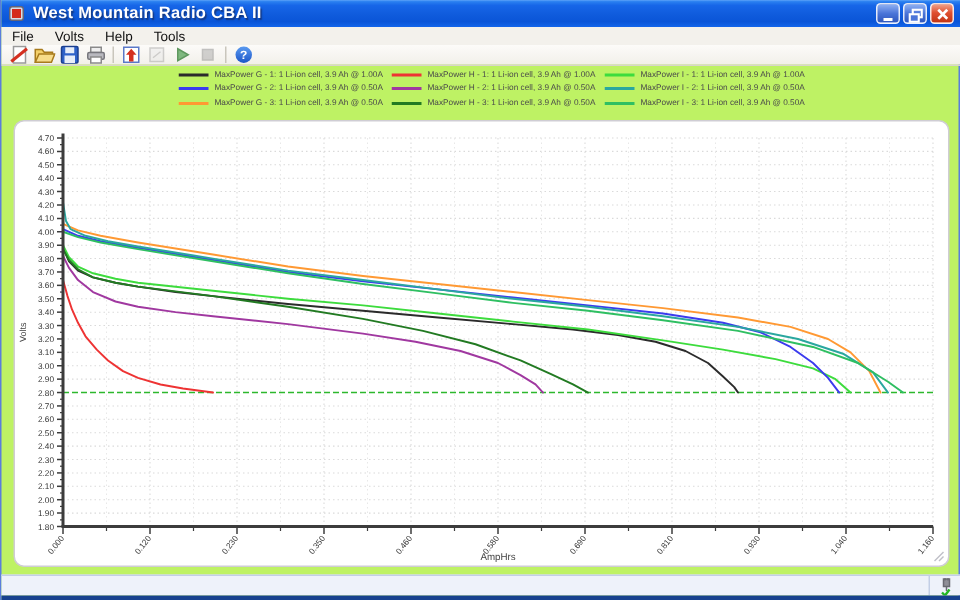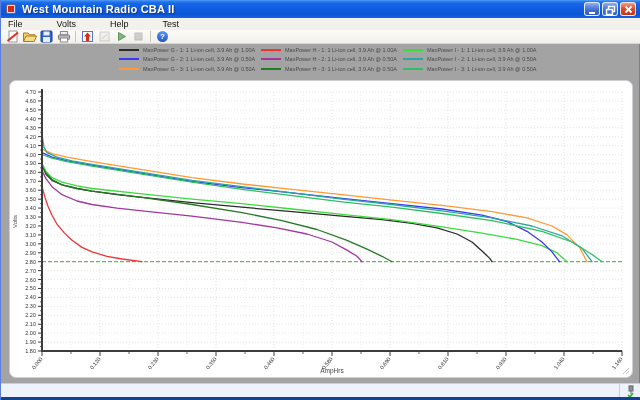--- a/index.html
+++ b/index.html
@@ -1,38 +1,38 @@
 <!DOCTYPE html>
 <html><head>
 <meta charset="utf-8">
 <style>
   * { margin:0; padding:0; box-sizing:border-box; }
   html,body { width:640px; height:400px; overflow:hidden; }
   body { font-family:"Liberation Sans", sans-serif; background:#e7e5eb; }
-  #window { position:relative; width:640px; height:400px; background:#a3a3a3;
+  #window { position:relative; width:640px; height:400px; background:#bef264;
             border-left:1px solid #5a7edc; border-right:1px solid #5a7edc;padding-left:20px; }
 
   
   .titlebar { position:absolute; left:0; top:0; width:640px; height:18px;
     background:linear-gradient(180deg,#5ea3f8 0%,#2a80f0 6%,#1766e8 20%,#0f5bdc 55%,#0a55d8 80%,#1365ea 100%);
     display:flex; align-items:center; }
   .app-icon { width:12px; height:12px; margin:0 4px 0 5px; position:relative; flex:0 0 auto; }
   .app-icon .ic1 { position:absolute; left:0; top:1px; width:10px; height:10px; background:#d8dce6; border:1px solid #667; border-radius:2px; }
   .app-icon .ic2 { position:absolute; left:2px; top:3px; width:6px; height:6px; background:#d42a1c; }
   .title-text { color:#fff; font-size:11px; font-weight:bold; letter-spacing:.2px;
     text-shadow:1px 1px 1px #14367e; flex:1 1 auto; white-space:nowrap; }
   .winbtns { display:flex; gap:2px; margin-right:5px; }
   .winbtn { width:16px; height:14px; border-radius:3px; border:1px solid rgba(255,255,255,.85);
     background:linear-gradient(180deg,#8fb0f2 0%,#4a74d8 50%,#2f57bd 100%); position:relative; }
   .winbtn.close { background:linear-gradient(180deg,#f0a088 0%,#e05030 45%,#c23414 100%); }
   .winbtn svg { position:absolute; left:0; top:0; }
 
   
   .menubar { position:absolute; left:0; top:18px; width:640px; height:12px; background:#f3f1ec;
-    display:flex; align-items:center; font-size:9px; color:#111;gap:20px; }
+    display:flex; align-items:center; font-size:9px; color:#111; }
   .menu-item { padding:0 7px; height:12px; line-height:12px; }
 
   
   .toolbar { position:absolute; left:0; top:30px; width:640px; height:14px;
     background:linear-gradient(180deg,#fcfbf9 0%,#f2f0ea 100%); border-bottom:1px solid #d9d6cc;
     display:flex; align-items:center; padding-left:3px; }
   .tbtn { width:17px; height:13px; display:flex; align-items:center; justify-content:center; }
   .tbtn.disabled { opacity:.45; }
   .tsep { width:1px; height:11px; background:#c9c6bc; margin:0 3px; }
   .help-circle { width:11px; height:11px; border-radius:50%; background:linear-gradient(180deg,#5a9af0,#1c56c8);
@@ -88,21 +88,21 @@
           <line x1="10.5" y1="3.5" x2="4.5" y2="9.5" stroke="#fff" stroke-width="1.8"></line>
         </svg>
       </div>
     </div>
   </div>
 
   <div class="menubar">
     <span class="menu-item">File</span>
     <span class="menu-item">Volts</span>
     <span class="menu-item">Help</span>
-    <span class="menu-item">Test</span>
+    <span class="menu-item">Tools</span>
   </div>
 
   <div class="toolbar">
     <div class="tbtn">
       <svg width="14" height="13">
         <rect x="3" y="1" width="8" height="11" fill="#fff" stroke="#9a9a9a"></rect>
         <line x1="1.5" y1="11" x2="12" y2="2.5" stroke="#d43020" stroke-width="2"></line>
       </svg>
     </div>
     <div class="tbtn">

